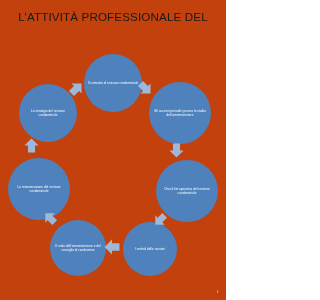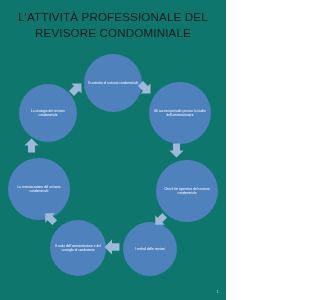--- a/index.html
+++ b/index.html
@@ -10,21 +10,21 @@
   body {
     width: 226px;
     height: 300px;
     overflow: hidden;
     font-family: "Liberation Sans", sans-serif;
     position: relative;
   }
   #slide {
     position: absolute;
     inset: 0;
-    background: #0f766e;
+    background: #c2410c;
   }
   #title-block {
     position: absolute;
     top: 9px;
     left: 6px;
     width: 214px;
     text-align: center;
   }
   .title-line {
     font-size: 11.6px;
@@ -73,21 +73,20 @@
     color: #c9c9c9;
   }
 </style>
 </head>
 <body>
 
 <div id="slide">
 
   <div id="title-block">
     <div class="title-line">L’ATTIVITÀ PROFESSIONALE DEL</div>
-    <div class="title-line">REVISORE CONDOMINIALE</div>
   </div>
 
   <div id="cycle">
 
     <div class="node" style="left:78px; top:2px; width:58px; height:58px;">
       <div class="node-label">Il contratto di revisore condominiale</div>
     </div>
 
     <div class="node" style="left:143px; top:30px; width:62px; height:62px;">
       <div class="node-label">Gli accessi periodici presso lo studio dell’amministratore</div>

